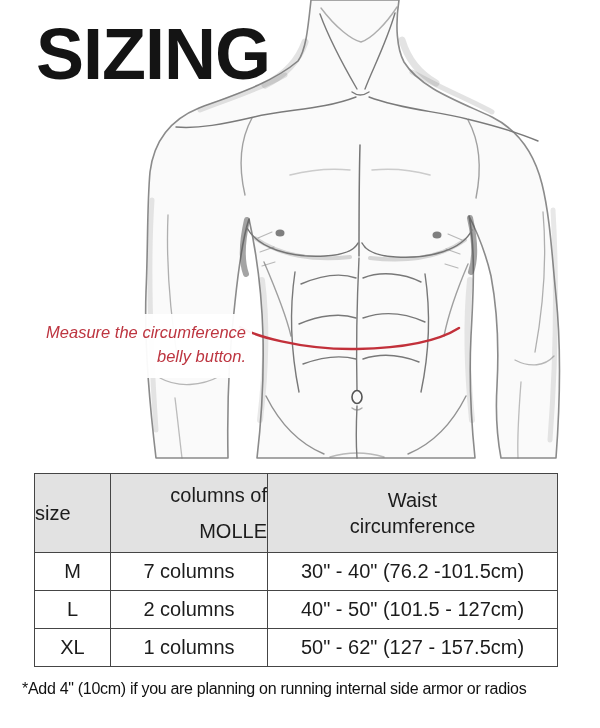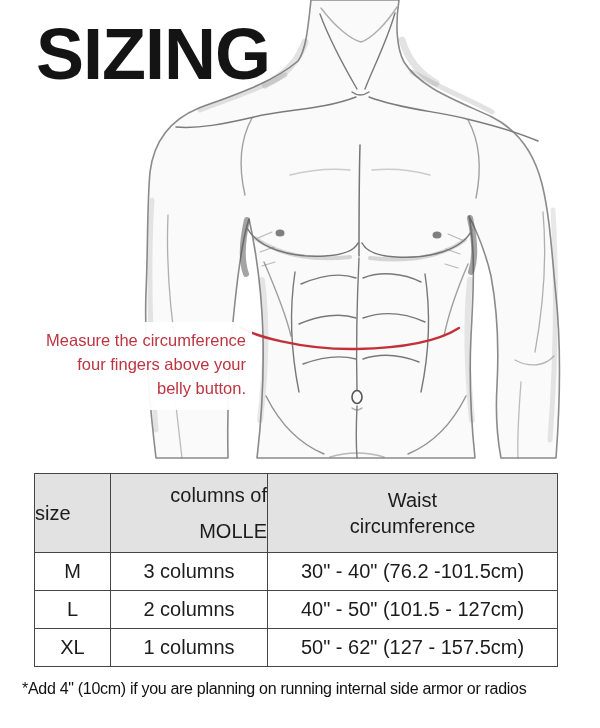--- a/index.html
+++ b/index.html
@@ -6,25 +6,25 @@
   .page{
     position:relative;width:600px;height:728px;background:#ffffff;overflow:hidden;
     font-family:"Liberation Sans", sans-serif;color:#161616;
   }
   .title{
     position:absolute;left:36px;top:18px;margin:0;
     font-size:72px;font-weight:700;letter-spacing:-1px;color:#141414;line-height:1;
   }
   .sketch{position:absolute;left:0;top:0;width:600px;height:462px;}
   .annotation{
-    position:absolute;left:0;top:322px;width:252px;box-sizing:border-box;
+    position:absolute;left:0;top:314px;width:252px;box-sizing:border-box;
     padding:6px 6px 10px 12px;text-align:right;
     background:rgba(255,255,255,0.95);
     color:var(--accent,#bd3540);
-    font-size:16.5px;line-height:24px;
+    font-size:16.5px;line-height:24px;font-style:italic;
   }
   .annotation div{white-space:nowrap;}
   .size-table{
     position:absolute;left:34px;top:473px;width:524px;
     border-collapse:collapse;table-layout:fixed;
     font-size:20px;color:#1c1c1c;
   }
   .size-table th,.size-table td{
     border:1.5px solid #454545;vertical-align:middle;font-weight:400;
     padding:0;overflow:hidden;
@@ -139,21 +139,20 @@
       <path d="M 521,382 C 519,408 517,435 518,458" opacity="0.5"></path>
     </g>
 
     <path fill="none" stroke="#c2303a" stroke-width="2.4" stroke-linecap="round" d="M 240,327 C 252,335 300,350 357,349 C 410,348 440,340 459,328"></path>
   </svg>
 
   <h1 class="title">SIZING</h1>
 
   <div class="annotation">
     <div>Measure the circumference</div>
-    <div>four fingers above your</div>
     <div>belly button.</div>
   </div>
 
   <table class="size-table">
     <colgroup>
       <col style="width:76px">
         <col style="width:157px">
         <col style="width:290px">
     </colgroup>
     <thead>
@@ -161,21 +160,21 @@
         <th class="th-size">size</th>
         <th class="th-molle">columns of
 MOLLE</th>
         <th class="th-waist">Waist
 circumference</th>
       </tr>
     </thead>
     <tbody>
       <tr>
         <td>M</td>
-        <td>3 columns</td>
+        <td>7 columns</td>
         <td>30" - 40" (76.2 -101.5cm)</td>
       </tr>
       <tr>
         <td>L</td>
         <td>2 columns</td>
         <td>40" - 50" (101.5 - 127cm)</td>
       </tr>
       <tr>
         <td>XL</td>
         <td>1 columns</td>

